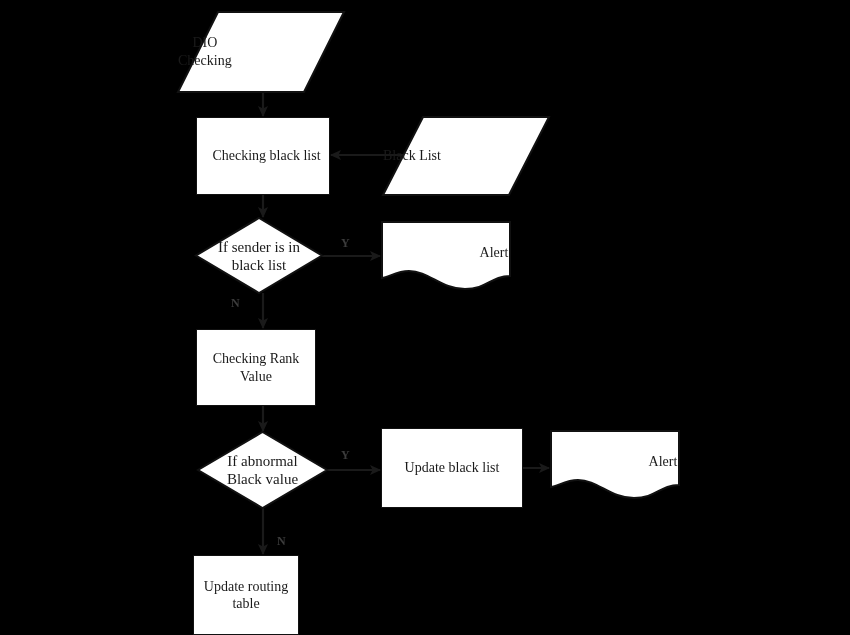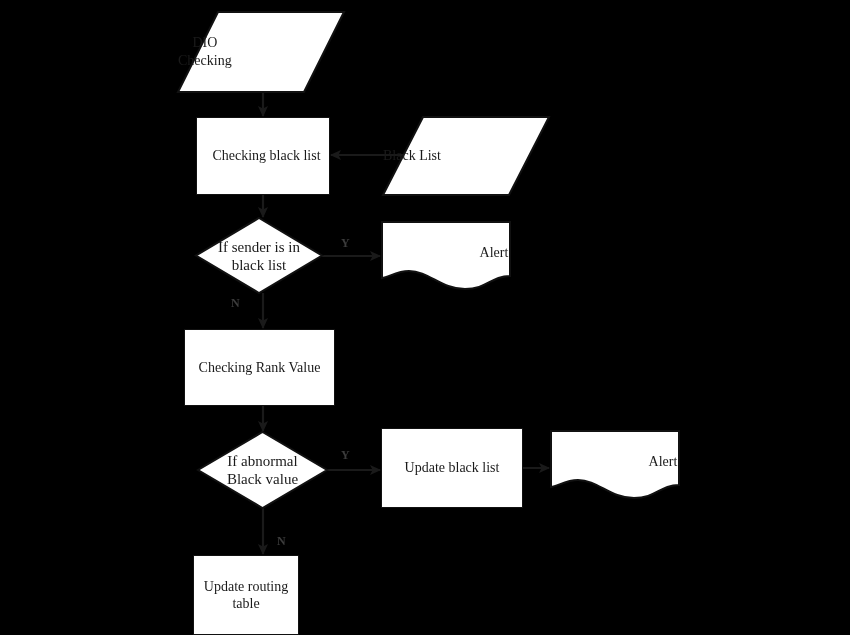--- a/index.html
+++ b/index.html
@@ -187,21 +187,21 @@
 
   <div class="doc-wrap" style="left:381px; top:221px; width:130px; height:69px;">
     <svg width="130" height="69" viewBox="0 0 130 69">
       <path d="M1,1 L129,1 L129,55 C110,55 106,68 84,68 C60,68 48,50 28,50 C16,50 8,56 1,57 Z" fill="#ffffff" stroke="#111111" stroke-width="2"></path>
     </svg>
     <div class="doc-label" style="top:22px; height:20px;">
       <span>Alert</span>
     </div>
   </div>
 
-  <div class="node rect" style="left:184px; top:329px; width:151px; height:77px;">
+  <div class="node rect" style="left:196px; top:329px; width:120px; height:77px;">
     <span>Checking Rank Value</span>
   </div>
 
   <div class="diamond-wrap" style="left:198px; top:432px; width:129px; height:76px;">
     <svg width="129" height="76" viewBox="0 0 129 76">
       <polygon points="64.5,0 129,38 64.5,76 0,38" fill="#ffffff" stroke="#111111" stroke-width="2"></polygon>
     </svg>
     <div class="diamond-label">
       <div>
         <div>If abnormal</div>

